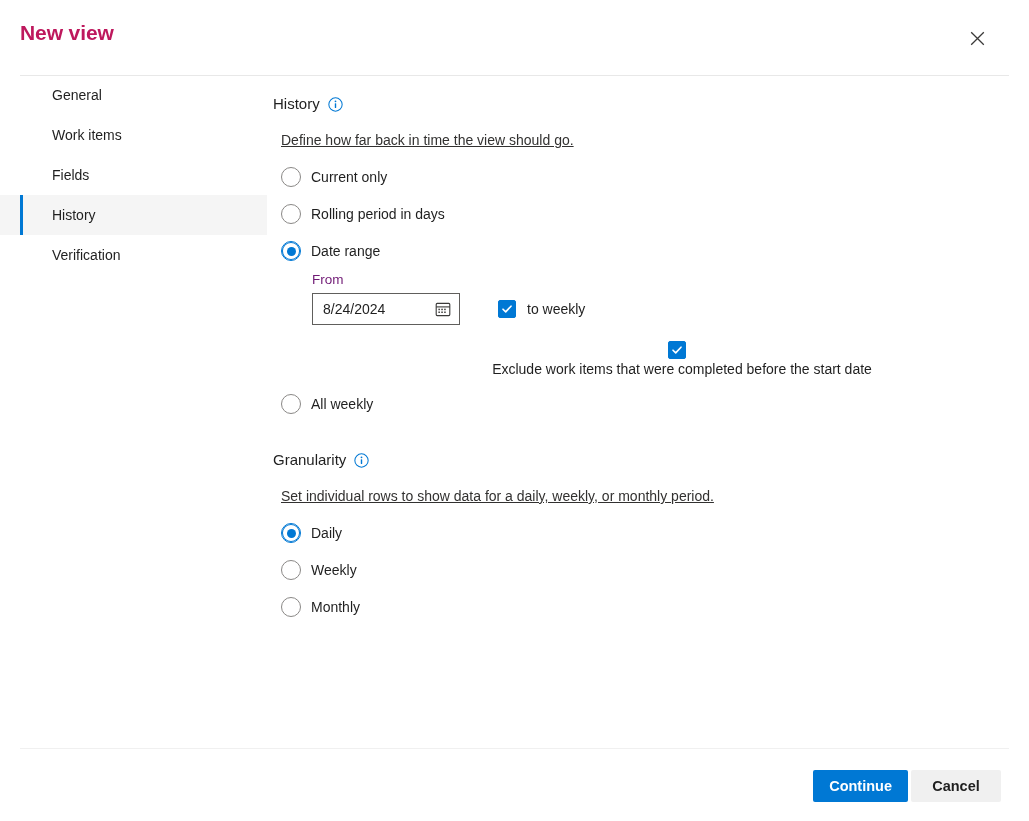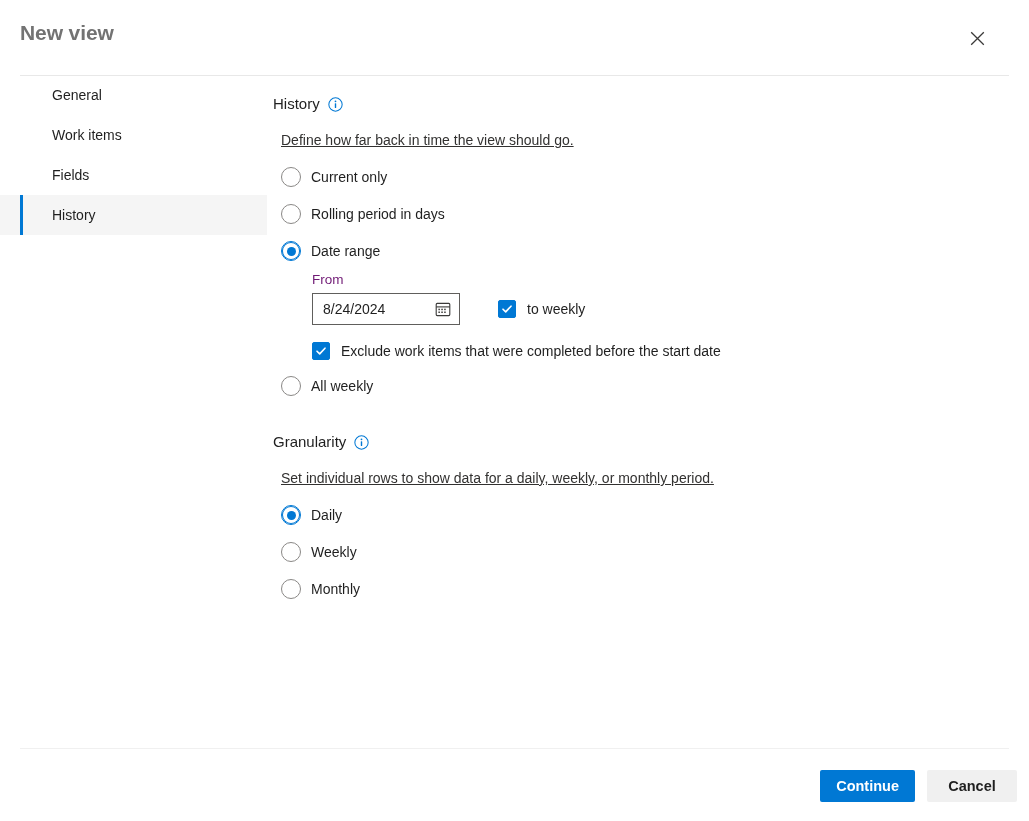--- a/index.html
+++ b/index.html
@@ -27,21 +27,21 @@
     height: 75px;
     flex: 0 0 75px;
   }
   .header-title {
     position: absolute;
     left: 20px;
     top: 19px;
     font-size: 21px;
     font-weight: bold;
     letter-spacing: -0.1px;
-    color: #737373;
+    color: #be185d;
     line-height: 28px;
   }
   .close-button {
     position: absolute;
     right: 36px;
     top: 22px;
     width: 32px;
     height: 32px;
     display: flex;
     align-items: center;
@@ -233,21 +233,21 @@
     padding: 0;
   }
   .calendar-icon svg { display: block; }
 
   .check-row {
     display: flex;
     align-items: center;
     cursor: pointer;
   }
   .to-present-row { margin-left: 38px; }
-  .exclude-row { margin-top: 16px; }
+  .exclude-row { margin-left: 12px; margin-top: 16px; flex-direction: column; }
 
   .checkbox-mark {
     width: 18px;
     height: 18px;
     flex: 0 0 18px;
     border-radius: 2px;
     background: #0078d4;
     border: 1px solid #0078d4;
     display: flex;
     align-items: center;
@@ -272,24 +272,24 @@
   .footer-divider {
     position: absolute;
     left: 20px;
     right: 20px;
     top: 0;
     height: 1px;
     background: #f0f0f0;
   }
   .footer-actions {
     position: absolute;
-    right: 12px;
+    right: 28px;
     top: 22px;
     display: flex;
-    gap: 12px;
+    gap: 3px;
   }
   .btn {
     height: 32px;
     min-width: 90px;
     padding: 0 16px;
     font-family: "Liberation Sans", sans-serif;
     font-size: 14.5px;
     font-weight: bold;
     border: none;
     border-radius: 2px;
@@ -329,20 +329,23 @@
         <span class="nav-label">General</span>
       </div>
       <div class="nav-item">
         <span class="nav-label">Work items</span>
       </div>
       <div class="nav-item">
         <span class="nav-label">Fields</span>
       </div>
       <div class="nav-item selected">
         <span class="nav-label">History</span>
+      </div>
+      <div class="nav-item">
+        <span class="nav-label">Verification</span>
       </div>
     </div>
 
     <div class="content">
 
       <div class="section">
         <div class="section-header">
           <span class="section-title">History</span>
           <span class="info-icon">
             <svg width="15" height="15" viewBox="0 0 16 16">

